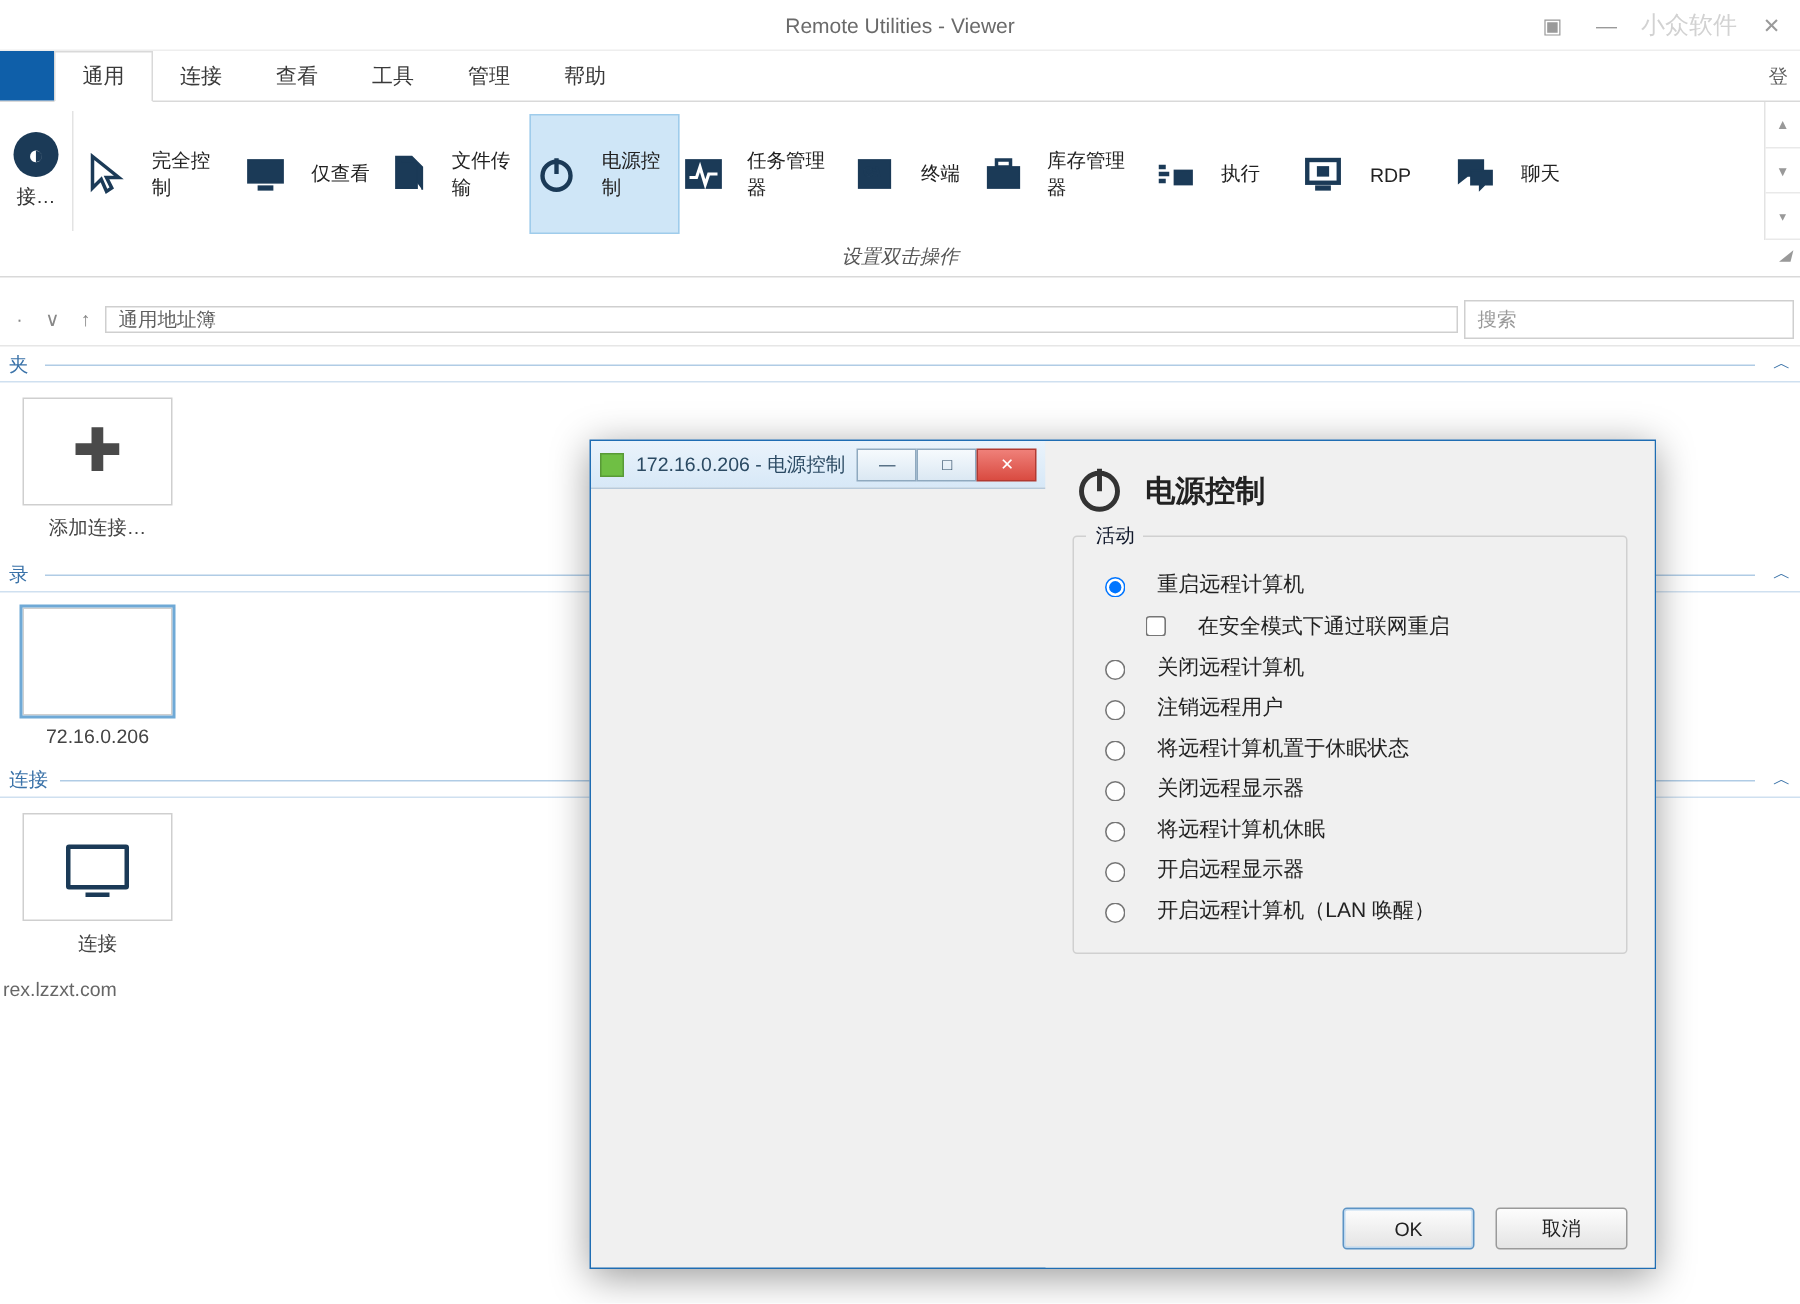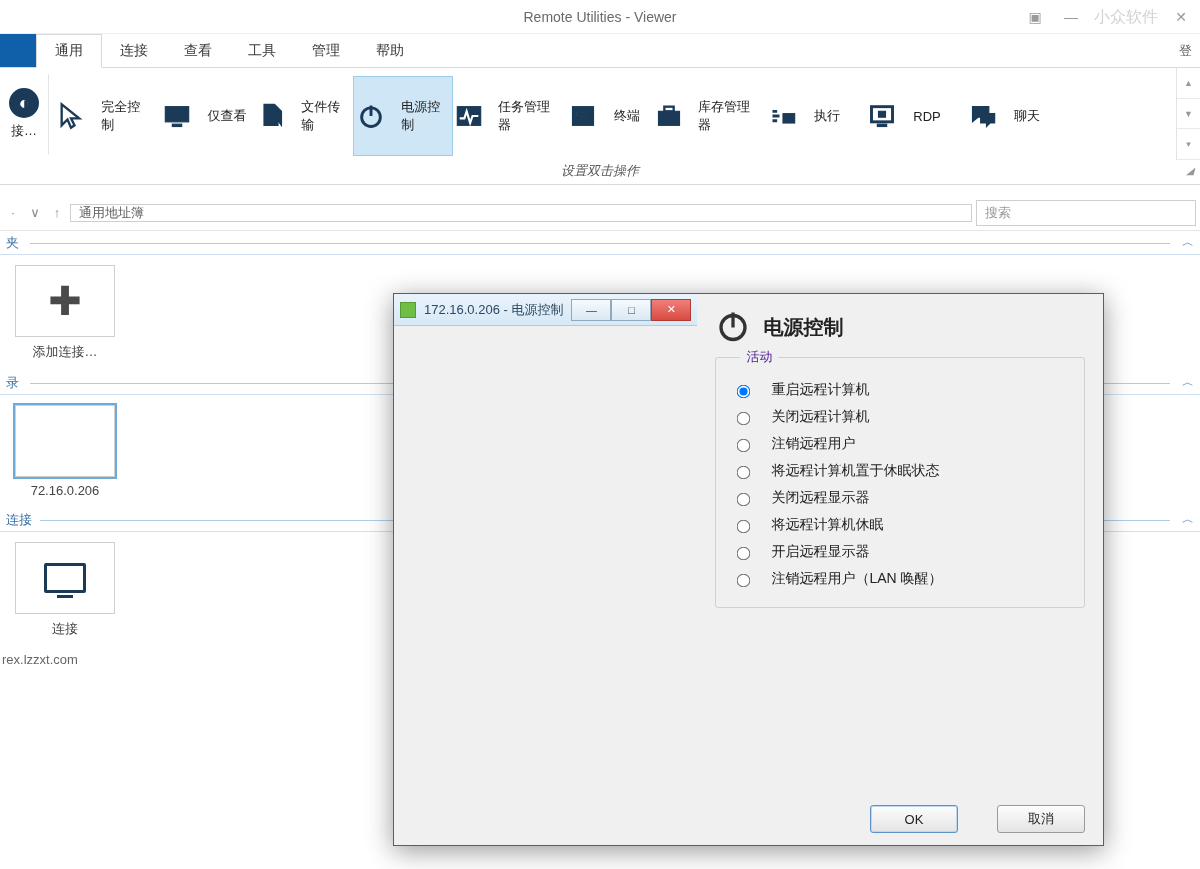--- a/index.html
+++ b/index.html
@@ -132,29 +132,29 @@
   .winbtn.close { background:linear-gradient(#ef8079,#d94b41); border-color:#b13a32; color:#fff;}
   .dlg-body { flex:1; background:#f0f0f0; padding: 14px 18px 12px 18px; display:flex; flex-direction:column;}
   .dlg-head { display:flex; align-items:center; gap:12px; margin-bottom:10px;}
   .dlg-head .picon svg { width:36px; height:36px; stroke:#333; fill:none; stroke-width:2.2;}
   .dlg-head .ptitle { font-size:20px; font-weight:bold; color:#222;}
   .groupbox {
     border:1px solid #d0d0d0; border-radius:3px; padding: 14px 16px 10px 16px;
     position:relative; background:#f0f0f0;
   }
   .groupbox .legend {
-    position:absolute; top:-10px; left:24px; background:#f0f0f0; padding:0 6px; font-size:13px; color:#4c1d95;
+    position:absolute; top:-10px; left:8px; background:#f0f0f0; padding:0 6px; font-size:13px; color:#0f172a;
   }
   .opt { display:flex; align-items:center; gap:18px; margin: 9px 0; font-size:14px; color:#222;}
   .subopt { margin-left: 28px; }
   .dlg-footer { margin-top:auto; display:flex; justify-content:flex-end; gap:14px; padding-top:14px;}
   .btn {
     min-width:88px; height:28px; border:1px solid #9a9a9a; border-radius:3px;
     background:linear-gradient(#fdfdfd,#e4e4e4); font-size:13px; color:#222;
-    display:flex;align-items:center;justify-content:center; cursor:pointer;margin-left:25px;
+    display:flex;align-items:center;justify-content:center; cursor:pointer;
   }
   .btn.primary { border:1px solid #5c93c4; box-shadow: 0 0 0 1px #bcd7ef inset;}
   input[type=radio], input[type=checkbox] { transform: scale(1.05); }
 </style>
 </head>
 <body>
 
 <div class="titlebar">
   <span>Remote Utilities - Viewer</span>
   <div class="title-right">
@@ -358,20 +358,24 @@
       </span>
       <span class="ptitle">电源控制</span>
     </div>
     <div class="groupbox">
       <div class="legend">活动</div>
 
       <label class="opt">
         <input type="radio" name="pw" checked="" style="">
         <span>重启远程计算机</span>
       </label>
+      <label class="opt subopt">
+        <input type="checkbox" style="">
+        <span>在安全模式下通过联网重启</span>
+      </label>
       <label class="opt">
         <input type="radio" name="pw" style="">
         <span>关闭远程计算机</span>
       </label>
       <label class="opt">
         <input type="radio" name="pw" style="">
         <span>注销远程用户</span>
       </label>
       <label class="opt">
         <input type="radio" name="pw" style="">
@@ -384,21 +388,21 @@
       <label class="opt">
         <input type="radio" name="pw" style="">
         <span>将远程计算机休眠</span>
       </label>
       <label class="opt">
         <input type="radio" name="pw" style="">
         <span>开启远程显示器</span>
       </label>
       <label class="opt">
         <input type="radio" name="pw" style="">
-        <span>注销远程用户（LAN 唤醒）</span>
+        <span>开启远程计算机（LAN 唤醒）</span>
       </label>
     </div>
     <div class="dlg-footer">
       <div class="btn primary">OK</div>
       <div class="btn">取消</div>
     </div>
   </div>
 </div>
 
 </body></html>

